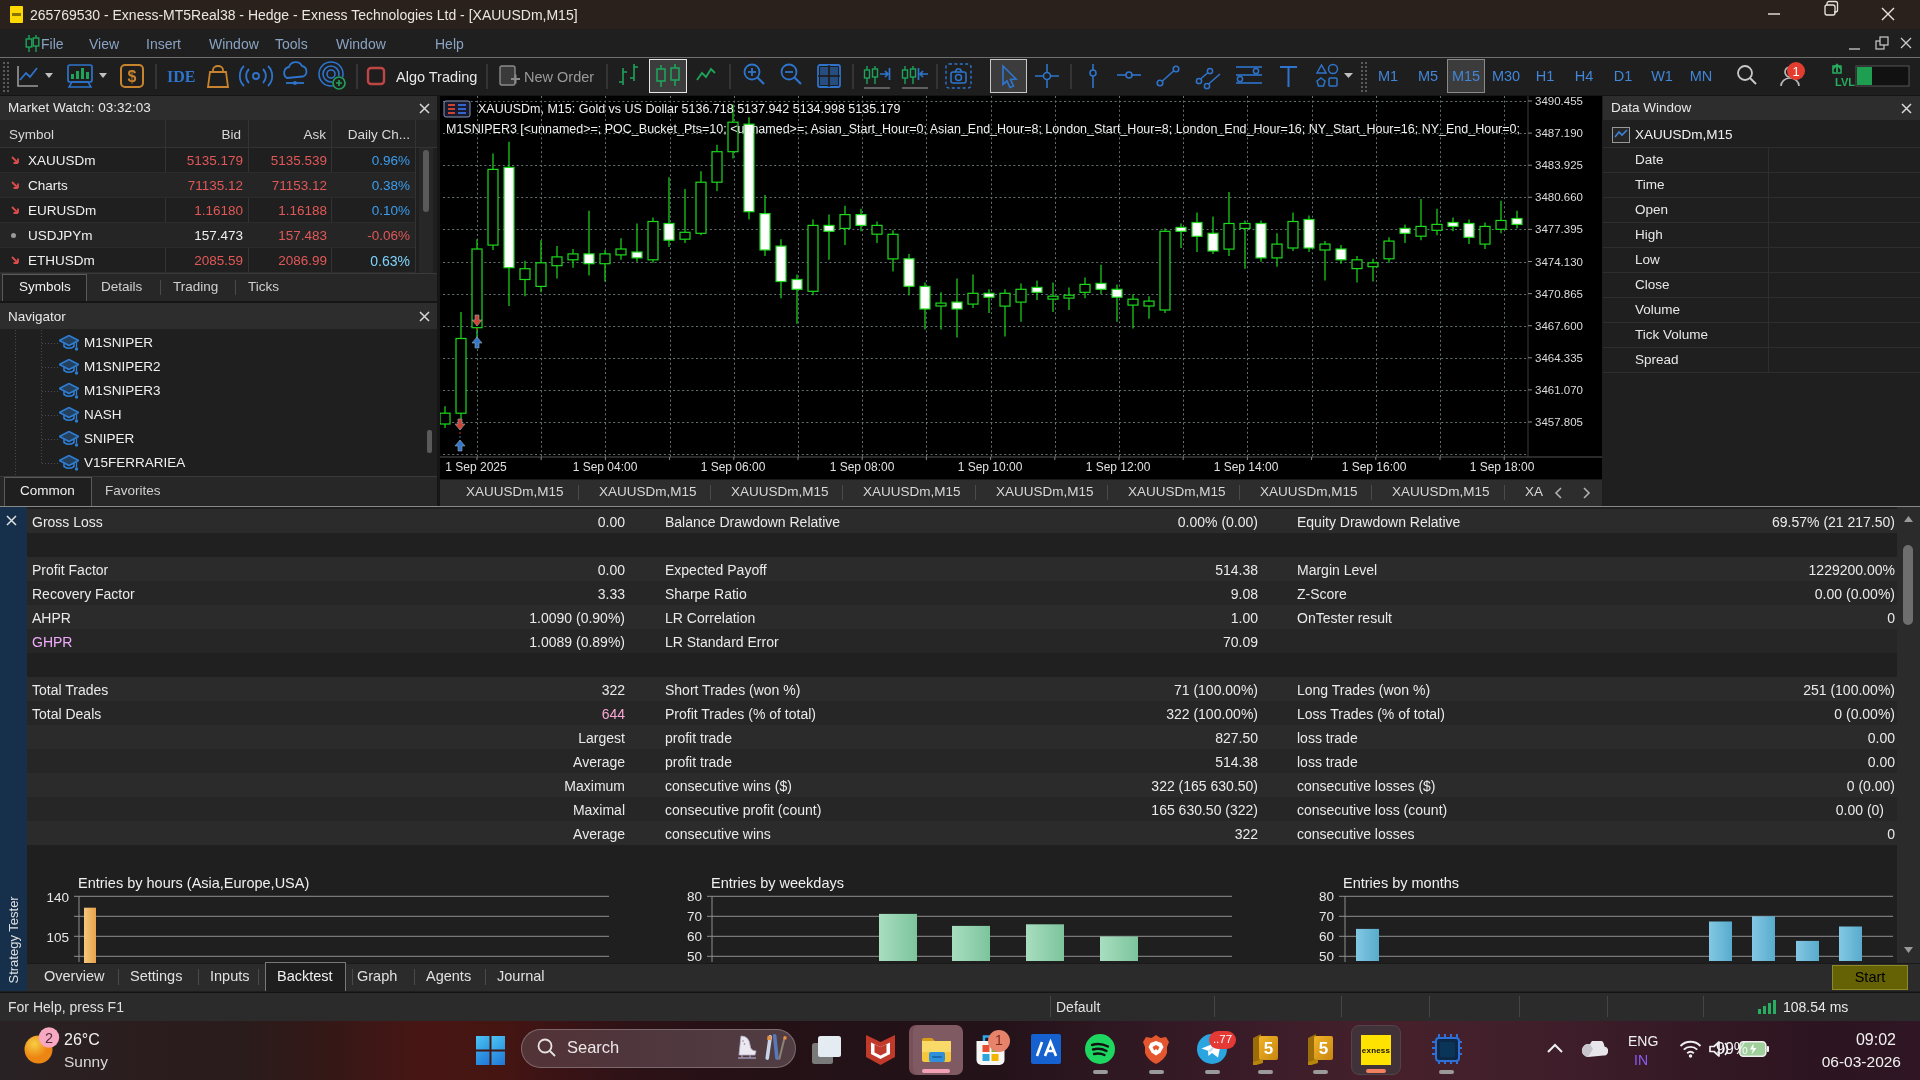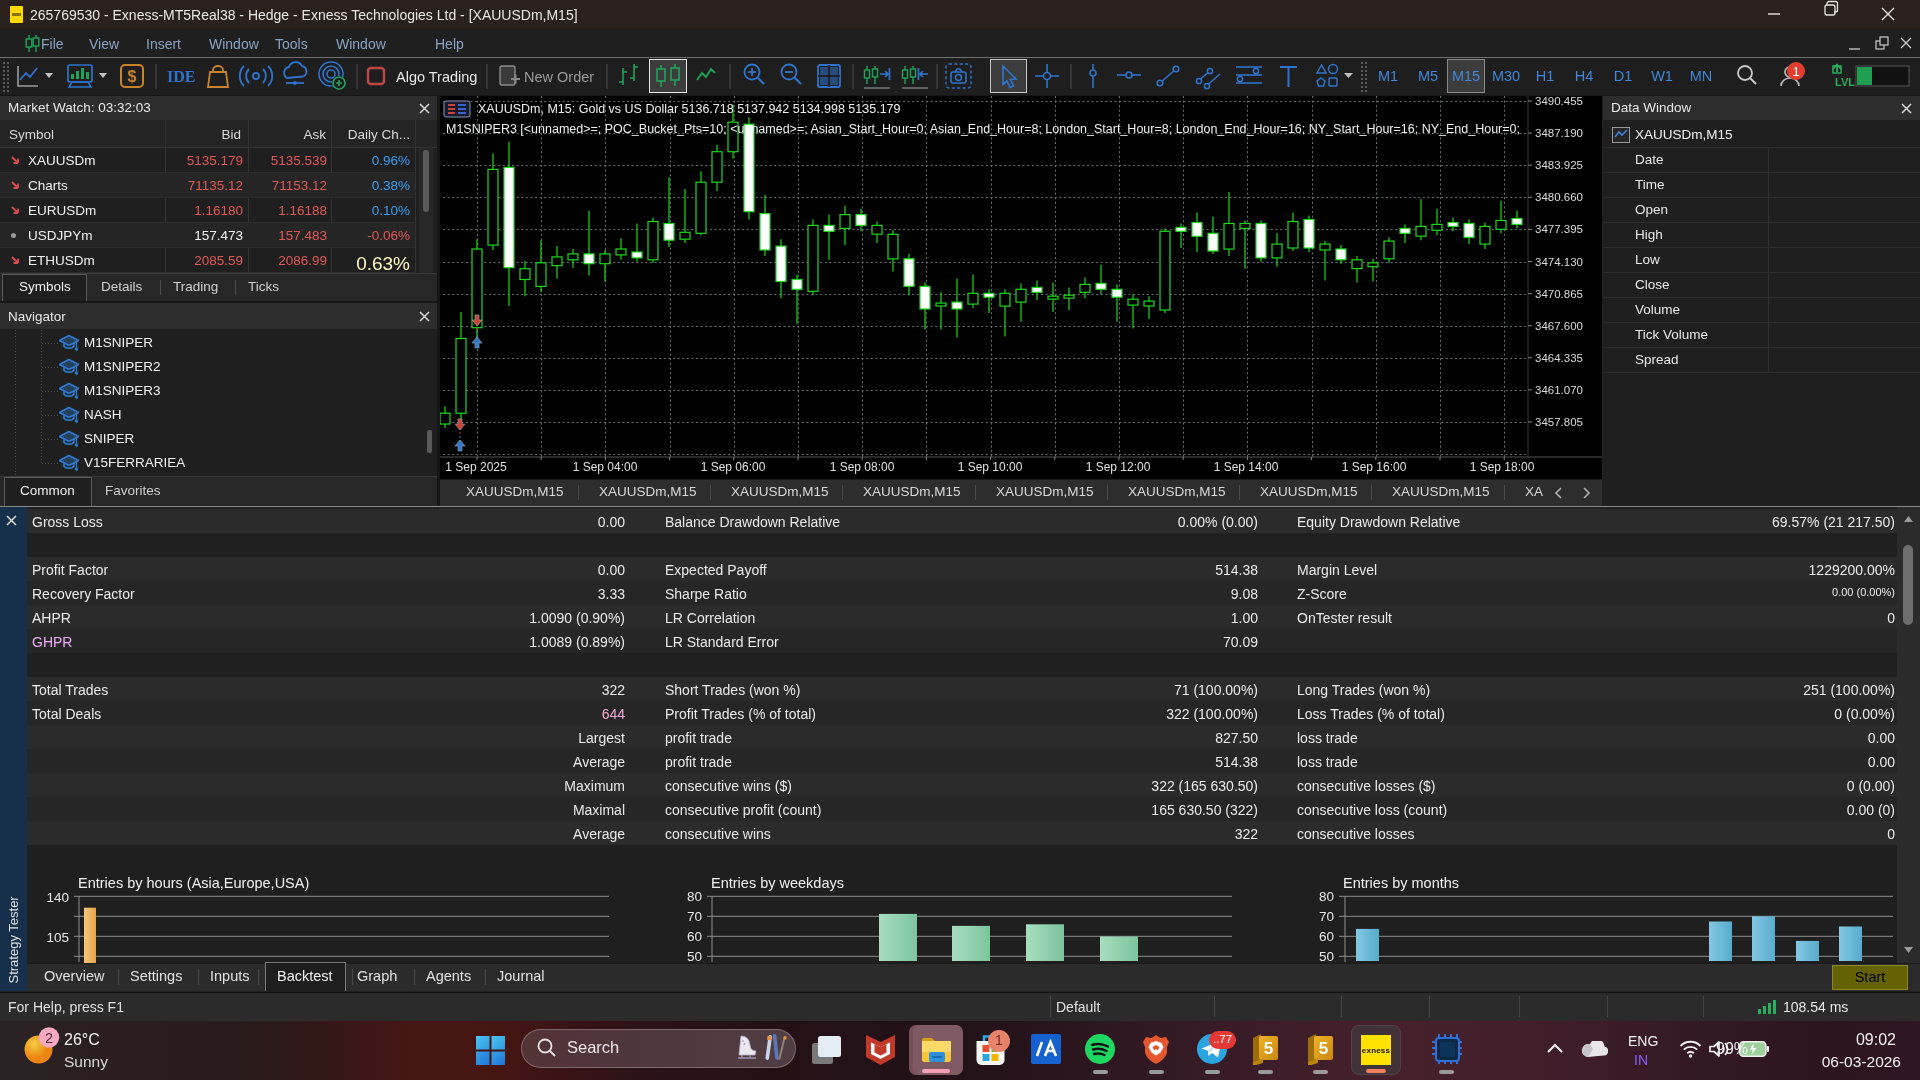--- a/index.html
+++ b/index.html
@@ -248,21 +248,21 @@
 <div class="txt" style="right:1677px;top:228px;font-size:13.5px;color:#f0f0f0;">157.473</div>
 <div class="txt" style="right:1593px;top:228px;font-size:13.5px;color:#e25858;">157.483</div>
 <div class="txt" style="right:1510px;top:228px;font-size:13.5px;color:#e25858;">-0.06%</div>
 <div class="abs" style="left:0;top:272px;width:415px;height:1px;background:#2c2c2c"></div>
 <svg class="abs" style="left:9px;top:254px" width="13" height="13">
     <path d="M3 3 L9 9 M9 9 V4.5 M9 9 H4.5" fill="none" stroke="#d84c4c" stroke-width="1.8"></path>
   </svg>
 <div class="txt" style="left:28px;top:253px;font-size:13.5px;color:#f0f0f0;">ETHUSDm</div>
 <div class="txt" style="right:1677px;top:253px;font-size:13.5px;color:#e25858;">2085.59</div>
 <div class="txt" style="right:1593px;top:253px;font-size:13.5px;color:#e25858;">2086.99</div>
-<div class="txt" style="right:1510px;top:253px;font-size:19px;color:#fef9c3;">0.63%</div>
+<div class="txt" style="right:1510px;top:253px;font-size:14px;color:#7dd3fc;">0.63%</div>
 <div class="abs" style="left:419px;top:148px;width:14px;height:125px;background:#272727"></div>
 <div class="abs" style="left:423px;top:150px;width:6px;height:62px;background:#5a5a5a;border-radius:3px"></div>
 <div class="abs" style="left:0;top:273px;width:437px;height:28px;background:#272727;border-top:1px solid #3a3a3a"></div>
 <div class="abs" style="left:2px;top:274px;width:85px;height:27px;background:#1f1f1f;border:1px solid #5a5a5a;border-bottom:none"></div>
 <div class="txt" style="left:19px;top:279px;font-size:13.5px;color:#f0f0f0;">Symbols</div>
 <div class="txt" style="left:101px;top:279px;font-size:13.5px;color:#d0d0d0;">Details</div>
 <div class="txt" style="left:173px;top:279px;font-size:13.5px;color:#d0d0d0;">Trading</div>
 <div class="txt" style="left:248px;top:279px;font-size:13.5px;color:#d0d0d0;">Ticks</div>
 <div class="abs" style="left:160px;top:280px;width:1px;height:15px;background:#4a4a4a"></div>
 <div class="abs" style="left:235px;top:280px;width:1px;height:15px;background:#4a4a4a"></div>
@@ -654,21 +654,21 @@
 <div class="txt" style="right:1295px;top:562px;font-size:14px;color:#eaeaea;">0.00</div>
 <div class="txt" style="left:665px;top:562px;font-size:14px;color:#eaeaea;">Expected Payoff</div>
 <div class="txt" style="right:662px;top:562px;font-size:14px;color:#eaeaea;">514.38</div>
 <div class="txt" style="left:1297px;top:562px;font-size:14px;color:#eaeaea;">Margin Level</div>
 <div class="txt" style="right:25px;top:562px;font-size:14px;color:#eaeaea;">1229200.00%</div>
 <div class="txt" style="left:32px;top:586px;font-size:14px;color:#eaeaea;">Recovery Factor</div>
 <div class="txt" style="right:1295px;top:586px;font-size:14px;color:#eaeaea;">3.33</div>
 <div class="txt" style="left:665px;top:586px;font-size:14px;color:#eaeaea;">Sharpe Ratio</div>
 <div class="txt" style="right:662px;top:586px;font-size:14px;color:#eaeaea;">9.08</div>
 <div class="txt" style="left:1297px;top:586px;font-size:14px;color:#eaeaea;">Z-Score</div>
-<div class="txt" style="right:25px;top:586px;font-size:11px;color:#eaeaea;">0.00 (0.00%)</div>
+<div class="txt" style="right:25px;top:586px;font-size:14px;color:#eaeaea;">0.00 (0.00%)</div>
 <div class="txt" style="left:32px;top:610px;font-size:14px;color:#eaeaea;">AHPR</div>
 <div class="txt" style="right:1295px;top:610px;font-size:14px;color:#eaeaea;">1.0090 (0.90%)</div>
 <div class="txt" style="left:665px;top:610px;font-size:14px;color:#eaeaea;">LR Correlation</div>
 <div class="txt" style="right:662px;top:610px;font-size:14px;color:#eaeaea;">1.00</div>
 <div class="txt" style="left:1297px;top:610px;font-size:14px;color:#eaeaea;">OnTester result</div>
 <div class="txt" style="right:25px;top:610px;font-size:14px;color:#eaeaea;">0</div>
 <div class="txt" style="left:32px;top:634px;font-size:14px;color:#f0abfc;">GHPR</div>
 <div class="txt" style="right:1295px;top:634px;font-size:14px;color:#eaeaea;">1.0089 (0.89%)</div>
 <div class="txt" style="left:665px;top:634px;font-size:14px;color:#eaeaea;">LR Standard Error</div>
 <div class="txt" style="right:662px;top:634px;font-size:14px;color:#eaeaea;">70.09</div>
@@ -696,21 +696,21 @@
 <div class="txt" style="right:25px;top:754px;font-size:14px;color:#eaeaea;">0.00</div>
 <div class="txt" style="right:1295px;top:778px;font-size:14px;color:#eaeaea;">Maximum</div>
 <div class="txt" style="left:665px;top:778px;font-size:14px;color:#eaeaea;">consecutive wins ($)</div>
 <div class="txt" style="right:662px;top:778px;font-size:14px;color:#eaeaea;">322 (165 630.50)</div>
 <div class="txt" style="left:1297px;top:778px;font-size:14px;color:#eaeaea;">consecutive losses ($)</div>
 <div class="txt" style="right:25px;top:778px;font-size:14px;color:#eaeaea;">0 (0.00)</div>
 <div class="txt" style="right:1295px;top:802px;font-size:14px;color:#eaeaea;">Maximal</div>
 <div class="txt" style="left:665px;top:802px;font-size:14px;color:#eaeaea;">consecutive profit (count)</div>
 <div class="txt" style="right:662px;top:802px;font-size:14px;color:#eaeaea;">165 630.50 (322)</div>
 <div class="txt" style="left:1297px;top:802px;font-size:14px;color:#eaeaea;">consecutive loss (count)</div>
-<div class="txt" style="right:25px;top:802px;font-size:14px;color:#eaeaea;">0.00 (0)</div>
+<div class="txt" style="right:36px;top:802px;font-size:14px;color:#eaeaea;">0.00 (0)</div>
 <div class="txt" style="right:1295px;top:826px;font-size:14px;color:#eaeaea;">Average</div>
 <div class="txt" style="left:665px;top:826px;font-size:14px;color:#eaeaea;">consecutive wins</div>
 <div class="txt" style="right:662px;top:826px;font-size:14px;color:#eaeaea;">322</div>
 <div class="txt" style="left:1297px;top:826px;font-size:14px;color:#eaeaea;">consecutive losses</div>
 <div class="txt" style="right:25px;top:826px;font-size:14px;color:#eaeaea;">0</div>
 <svg class="abs" style="left:0;top:862px" width="1920" height="101">
     <text x="78" y="26" fill="#f0f0f0" font-size="14.5">Entries by hours (Asia,Europe,USA)</text>
     <text x="69" y="40" fill="#e8e8e8" font-size="13.5" text-anchor="end">140</text>
     <text x="69" y="80" fill="#e8e8e8" font-size="13.5" text-anchor="end">105</text>
     <line x1="74" y1="34.3" x2="609" y2="34.3" stroke="#8f8f8f" stroke-width="1"></line>

